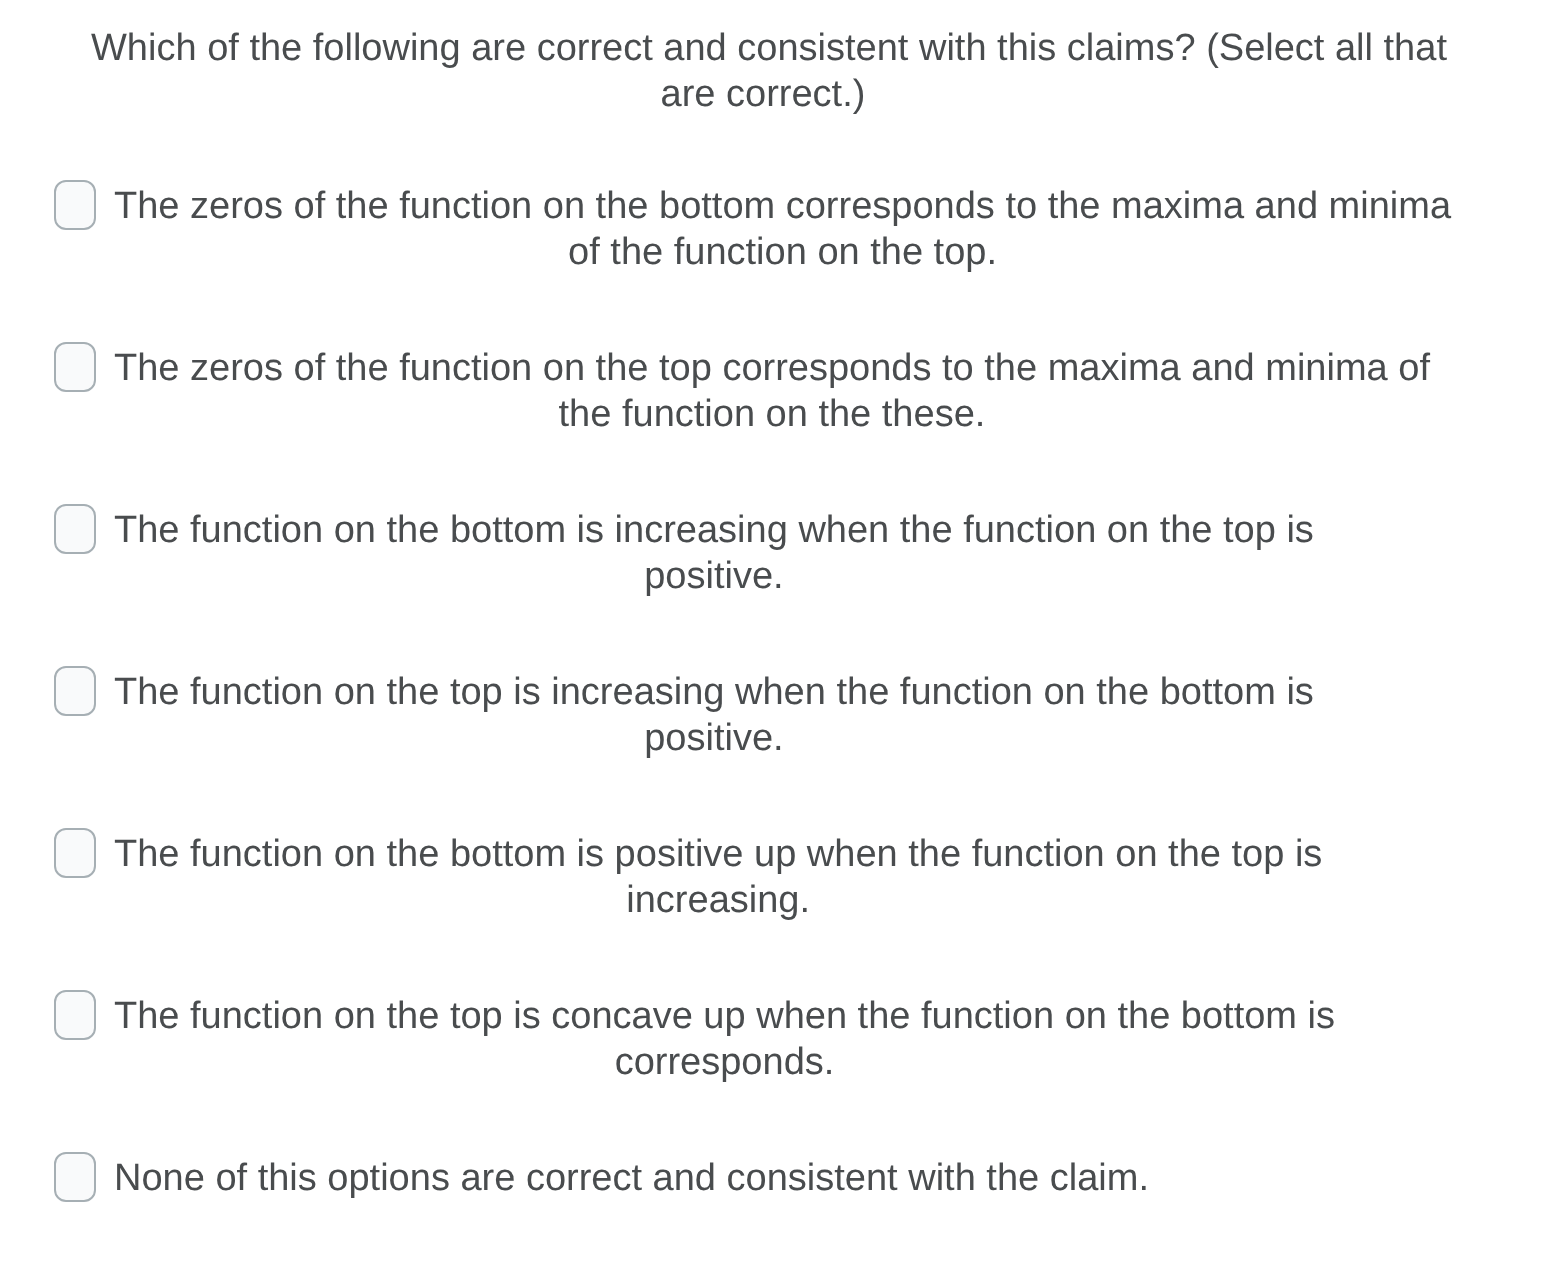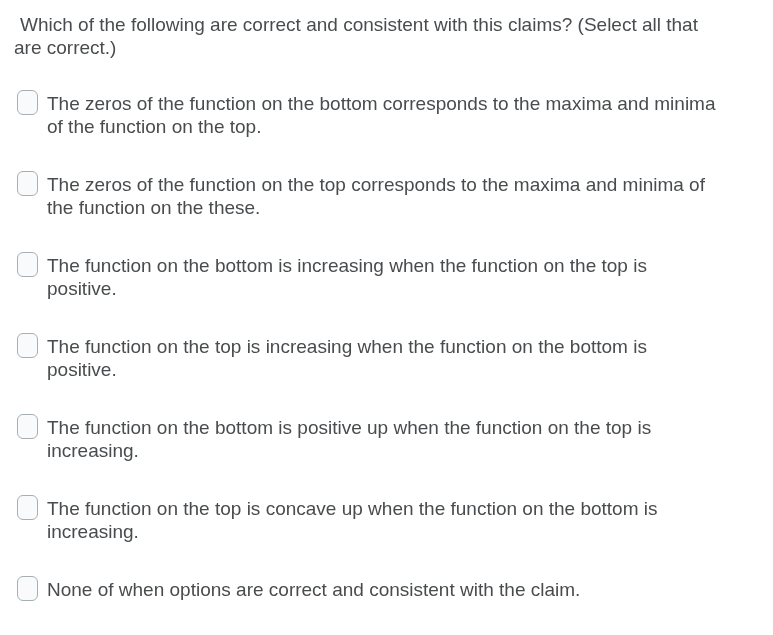--- a/index.html
+++ b/index.html
@@ -9,34 +9,36 @@
   }
   body {
     width: 773px;
     height: 635px;
     font-family: "Liberation Sans", "DejaVu Sans", sans-serif;
     color: #494c4e;
     overflow: hidden;
   }
   .question-wrap {
     padding-top: 13px;
+    text-align: center;
   }
   .question-text {
     margin: 0;
     padding: 0 24px 0 14px;
     font-size: 19px;
     line-height: 23px;
     color: #494c4e;
     white-space: pre-line;
     text-indent: 6px;
   }
   .options-list {
     margin-top: 33px;
     padding-left: 17px;
     padding-right: 24px;
+    margin-left: 10px;
   }
   .option {
     display: flex;
     align-items: flex-start;
     margin-bottom: 35px;
   }
   .option:last-child {
     margin-bottom: 0;
   }
   .checkbox {
@@ -94,22 +96,22 @@
 
     <div class="option">
       <span class="checkbox" role="checkbox" aria-checked="false"></span>
       <label class="option-label">The function on the bottom is positive up when the function on the top is
 increasing.</label>
     </div>
 
     <div class="option">
       <span class="checkbox" role="checkbox" aria-checked="false"></span>
       <label class="option-label">The function on the top is concave up when the function on the bottom is
-increasing.</label>
+corresponds.</label>
     </div>
 
     <div class="option">
       <span class="checkbox" role="checkbox" aria-checked="false"></span>
-      <label class="option-label">None of when options are correct and consistent with the claim.</label>
+      <label class="option-label">None of this options are correct and consistent with the claim.</label>
     </div>
 
   </div>
 </div>
 
 </body></html>

